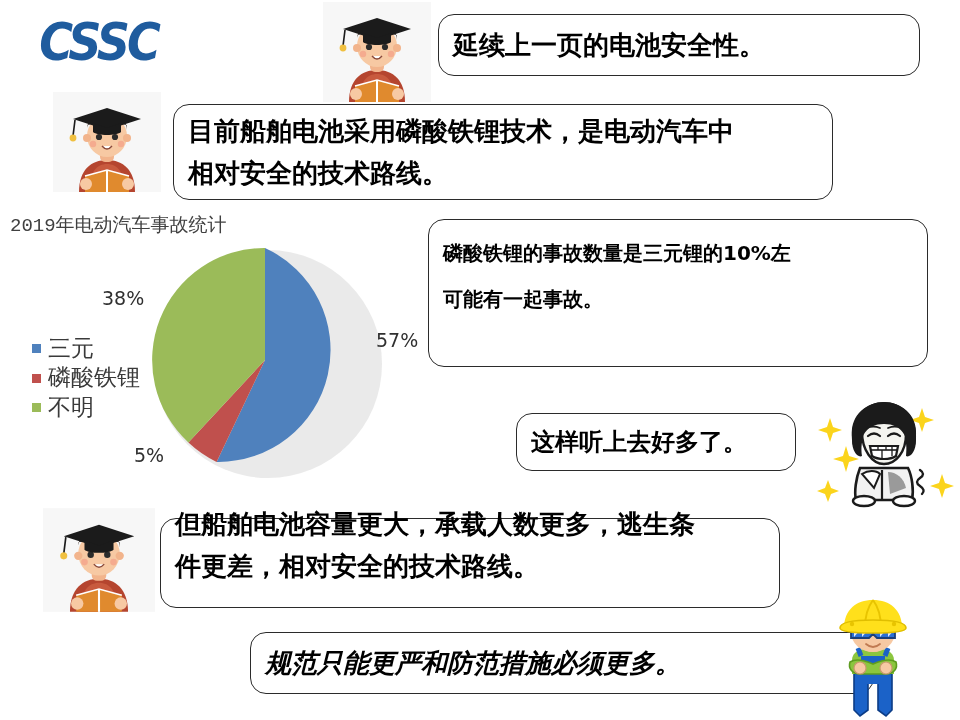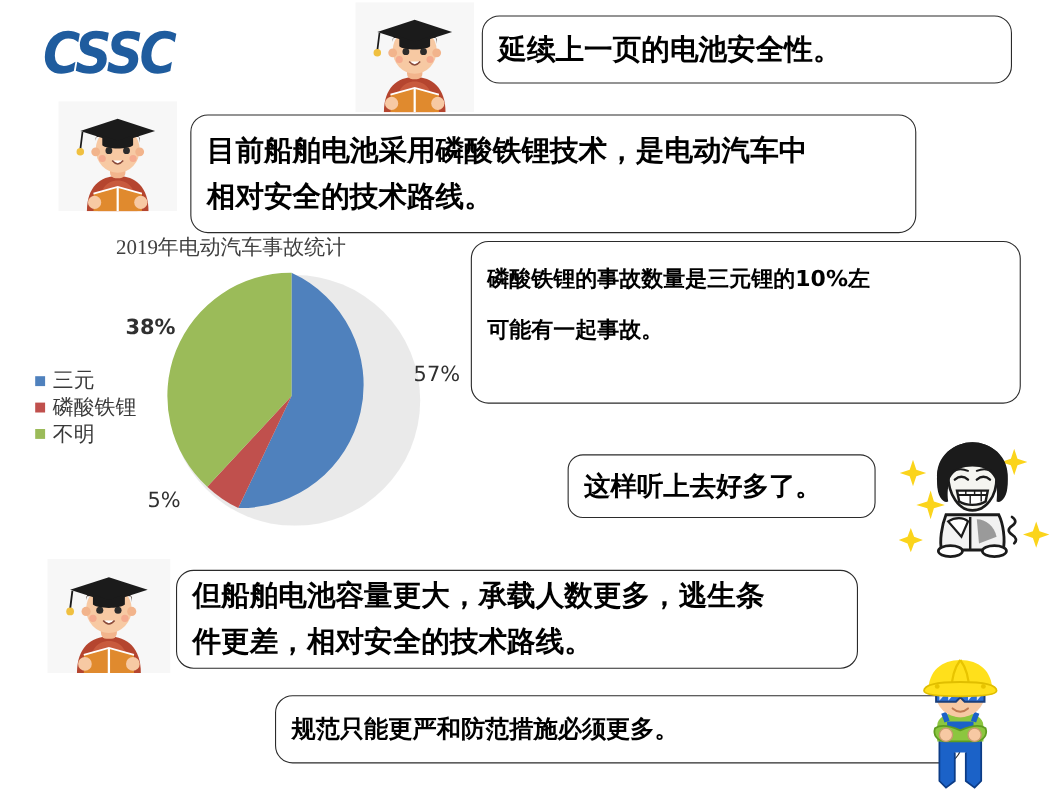--- a/index.html
+++ b/index.html
@@ -16,21 +16,21 @@
     height: 720px;
     background: #ffffff;
     overflow: hidden;
   }
 
   
   .cssc-logo {
     position: absolute;
     left: 28px; top: 20px;
     width: 140px; height: 52px;
-    display: flex; align-items: flex-end; justify-content: center;
+    display: flex; align-items: flex-start; justify-content: center;
   }
   .cssc-text {
     font-family: "DejaVu Sans", "Liberation Sans", sans-serif;
     font-weight: bold;
     font-style: italic;
     font-size: 44px;
     letter-spacing: -3px;
     color: #1F5C9E;
     line-height: 1;
     transform: scaleY(1.18) scaleX(1.05);
@@ -68,40 +68,40 @@
   
   .chart-box {
     position: absolute;
     left: 10px; top: 212px;
     width: 420px; height: 270px;
   }
   .chart-title {
     position: absolute;
     left: 0; top: 0;
     width: 400px;
-    text-align: center;
+    text-align: left;
     font-size: 19px;
     color: #404040;
-    font-family: Liberation Serif, serif;
+    font-family: Liberation Mono, monospace;
   }
   .pie-wrap {
     position: absolute;
     left: 141px; top: 34px;
     width: 232px; height: 232px;
   }
   .pie-label {
     position: absolute;
     font-size: 19px;
     color: #303030;
     white-space: nowrap;
   }
   .legend {
     position: absolute;
     left: 22px; top: 122px;
-    font-size: 19px;
+    font-size: 23px;
     color: #3a3a3a;
     line-height: 1.28;
   }
   .legend-row {
     display: flex;
     align-items: center;
     gap: 7px;
   }
   .legend-swatch {
     width: 9px; height: 9px;
@@ -222,21 +222,21 @@
       <circle cx="75" cy="92" r="6" fill="#F7C9A3"></circle>
     </svg>
   </div>
 
   <div class="bubble" style="left:438px; top:14px; width:482px; height:62px; font-size:26px;">
     <div class="bubble-inner">
       <span class="line">延续上一页的电池安全性。</span>
     </div>
   </div>
 
-  <div class="bubble" style="left:173px; top:104px; width:660px; height:108px; font-size:26px; line-height:42px;">
+  <div class="bubble" style="left:173px; top:104px; width:660px; height:96px; font-size:26px; line-height:42px;">
     <div class="bubble-inner">
       <span class="line">目前船舶电池采用磷酸铁锂技术，是电动汽车中</span>
       <span class="line">相对安全的技术路线。</span>
     </div>
   </div>
 
   <div class="chart-box">
 
     <div class="chart-title">2019年电动汽车事故统计</div>
 
@@ -248,21 +248,21 @@
         <path d="M114 114 L114 2 A112 112 0 0 1 65.6 215.9 Z" fill="#4F81BD"></path>
 
         <path d="M114 114 L65.6 215.9 A112 112 0 0 1 37.4 196.5 Z" fill="#C0504D"></path>
 
         <path d="M114 114 L37.4 196.5 A112 112 0 0 1 114 2 Z" fill="#9BBB59"></path>
       </svg>
     </div>
 
     <div class="pie-label" style="left:366px; top:97px;margin-top:20px;">57%</div>
     <div class="pie-label" style="left:124px; top:232px;">5%</div>
-    <div class="pie-label" style="left:104px; top:75px;font-weight:bold;">38%</div>
+    <div class="pie-label" style="left:92px; top:75px;">38%</div>
 
     <div class="legend">
       <div class="legend-row">
         <span class="legend-swatch" style="background:#4F81BD;"></span>
         <span>三元</span>
       </div>
       <div class="legend-row">
         <span class="legend-swatch" style="background:#C0504D;"></span>
         <span>磷酸铁锂</span>
       </div>
@@ -273,21 +273,21 @@
     </div>
   </div>
 
   <div class="bubble" style="left:428px; top:219px; width:500px; height:148px; font-size:20px; line-height:46px; align-items:flex-start; padding-top:10px;">
     <div class="bubble-inner">
       <span class="line">磷酸铁锂的事故数量是三元锂的10%左</span>
       <span class="line">可能有一起事故。</span>
     </div>
   </div>
 
-  <div class="bubble" style="left:516px; top:413px; width:280px; height:58px; font-size:24px;border-radius:14px;">
+  <div class="bubble" style="left:516px; top:413px; width:280px; height:58px; font-size:24px;">
     <div class="bubble-inner">
       <span class="line">这样听上去好多了。</span>
     </div>
   </div>
 
   <div class="meme" style="left:812px; top:396px; width:146px; height:112px;">
     <svg viewBox="0 0 146 112">
 
       <g fill="#FBD41C">
         <path d="M18 22 L21 31 L30 34 L21 37 L18 46 L15 37 L6 34 L15 31 Z"></path>
@@ -318,28 +318,28 @@
       <path d="M76 32 Q83 29 89 32" fill="none" stroke="#1b1b1b" stroke-width="1.8" stroke-linecap="round"></path>
 
       <path d="M58 50 L86 50 L84 60 C78 64 66 64 60 60 Z" fill="#ffffff" stroke="#1b1b1b" stroke-width="2.2"></path>
       <path d="M58 54 L86 54" stroke="#1b1b1b" stroke-width="1.6"></path>
       <path d="M66 50 L66 54 M74 50 L74 54 M80 50 L80 60 M70 54 L70 62" stroke="#1b1b1b" stroke-width="1.3"></path>
 
       <path d="M108 74 q6 4 0 8 q-6 4 0 8 q6 4 2 8" fill="none" stroke="#1b1b1b" stroke-width="2.4" stroke-linecap="round"></path>
     </svg>
   </div>
 
-  <div class="bubble" style="left:160px; top:518px; width:620px; height:90px; font-size:26px; line-height:42px;">
+  <div class="bubble" style="left:160px; top:518px; width:620px; height:90px; font-size:26px; line-height:42px;align-items:flex-end;">
     <div class="bubble-inner">
       <span class="line">但船舶电池容量更大，承载人数更多，逃生条</span>
       <span class="line">件更差，相对安全的技术路线。</span>
     </div>
   </div>
 
-  <div class="bubble" style="left:250px; top:632px; width:624px; height:62px; font-size:22px;">
+  <div class="bubble" style="left:250px; top:632px; width:624px; height:62px; font-size:26px;font-style:italic;">
     <div class="bubble-inner">
       <span class="line">规范只能更严和防范措施必须更多。</span>
     </div>
   </div>
 
   <div class="worker" style="left:798px; top:598px; width:150px; height:122px;">
     <svg viewBox="0 0 150 122">
 
       <path d="M56 72 L56 112 L62 118 L70 112 L70 86 L80 86 L80 112 L88 118 L94 112 L94 72 Z" fill="#1B62C8"></path>
       <path d="M56 72 L56 112 L62 118 L70 112 L70 86" fill="none" stroke="#0C3C86" stroke-width="1.6"></path>

